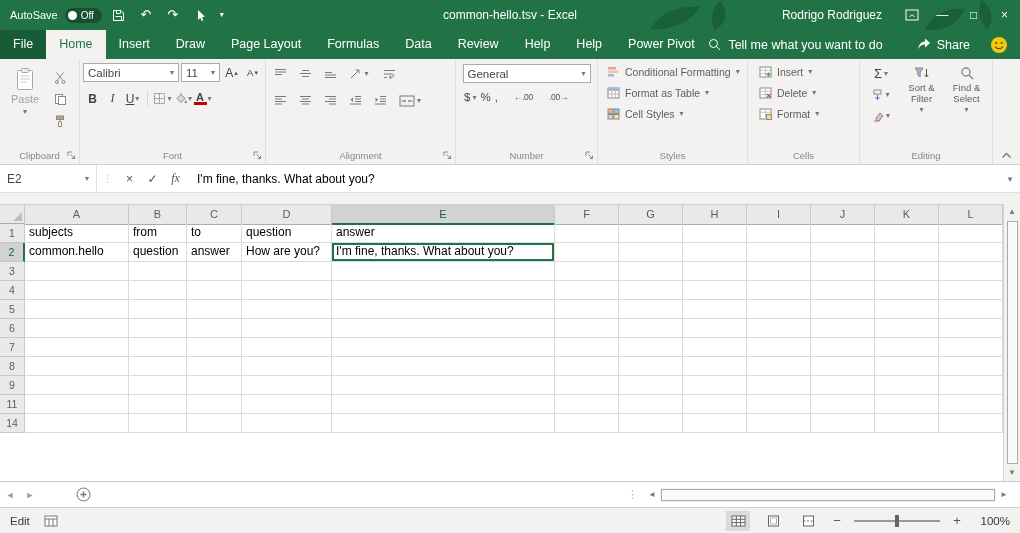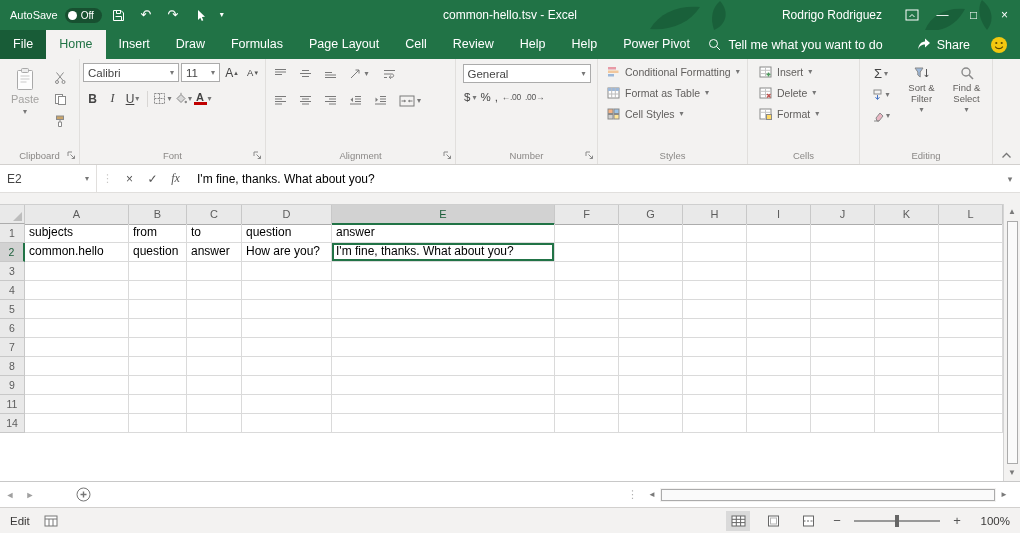--- a/index.html
+++ b/index.html
@@ -60,21 +60,21 @@
   .fc-bar{width:13px;height:3px;background:#c00000;}
   .g-align{flex:0 0 190px;}
   .a-row{display:flex;align-items:center;gap:2px;}
   .a-row1{margin-top:2px;}
   .a-row2{margin-top:8px;}
   .abtn{width:23px;height:19px;display:flex;align-items:center;justify-content:center;gap:2px;}
   .g-number{flex:0 0 142px;}
   .n-combo{width:128px;margin:2px auto 0;}
   .n-row{display:flex;align-items:center;gap:4px;margin-top:8px;padding-left:5px;color:#444;}
   .n-txt{font-size:11.5px;display:flex;align-items:center;gap:2px;}
-  .n-dec{font-size:8.5px;letter-spacing:-.3px;color:#555;}
+  .n-dec{font-size:8.5px;letter-spacing:-.3px;color:#555;margin-left:12px;}
   .g-styles{flex:0 0 150px;padding-top:2px;}
   .stl{display:flex;align-items:center;gap:5px;height:21px;padding-left:6px;font-size:10.5px;color:#605e5c;white-space:nowrap;}
   .g-cells{flex:0 0 112px;padding-top:2px;}
   .cel{display:flex;align-items:center;gap:5px;height:21px;padding-left:8px;font-size:10.5px;color:#605e5c;}
   .g-editing{flex:0 0 130px;display:flex;}
   .ed-left{display:flex;flex-direction:column;gap:2px;width:36px;padding-top:2px;}
   .ed-s{display:flex;align-items:center;justify-content:center;gap:2px;height:19px;}
   .sigma{font-size:13px;color:#444;}
   .ed-big{width:45px;display:flex;flex-direction:column;align-items:center;padding-top:4px;font-size:9.5px;color:#605e5c;text-align:center;line-height:11px;}
   .ed-big svg{margin-bottom:2px;}
@@ -185,23 +185,23 @@
       <span class="winbtn">×</span>
     </div>
   </div>
 
   <div class="tabrow">
     <div class="rtabs">
         <div class="rtab file">File</div>
         <div class="rtab active">Home</div>
         <div class="rtab">Insert</div>
         <div class="rtab">Draw</div>
+        <div class="rtab">Page Layout</div>
         <div class="rtab">Formulas</div>
-        <div class="rtab">Page Layout</div>
-        <div class="rtab">Cell</div>
+        <div class="rtab">Data</div>
         <div class="rtab">Review</div>
         <div class="rtab">Help</div>
         <div class="rtab">Help</div>
         <div class="rtab">Power Pivot</div>
       </div>
     <div class="tellme">
       <svg width="13" height="13" viewBox="0 0 13 13">
           <circle cx="5.5" cy="5.5" r="4" stroke="#fff" fill="none"></circle>
           <path d="M8.6 8.6 L12 12" stroke="#fff"></path>
         </svg>

